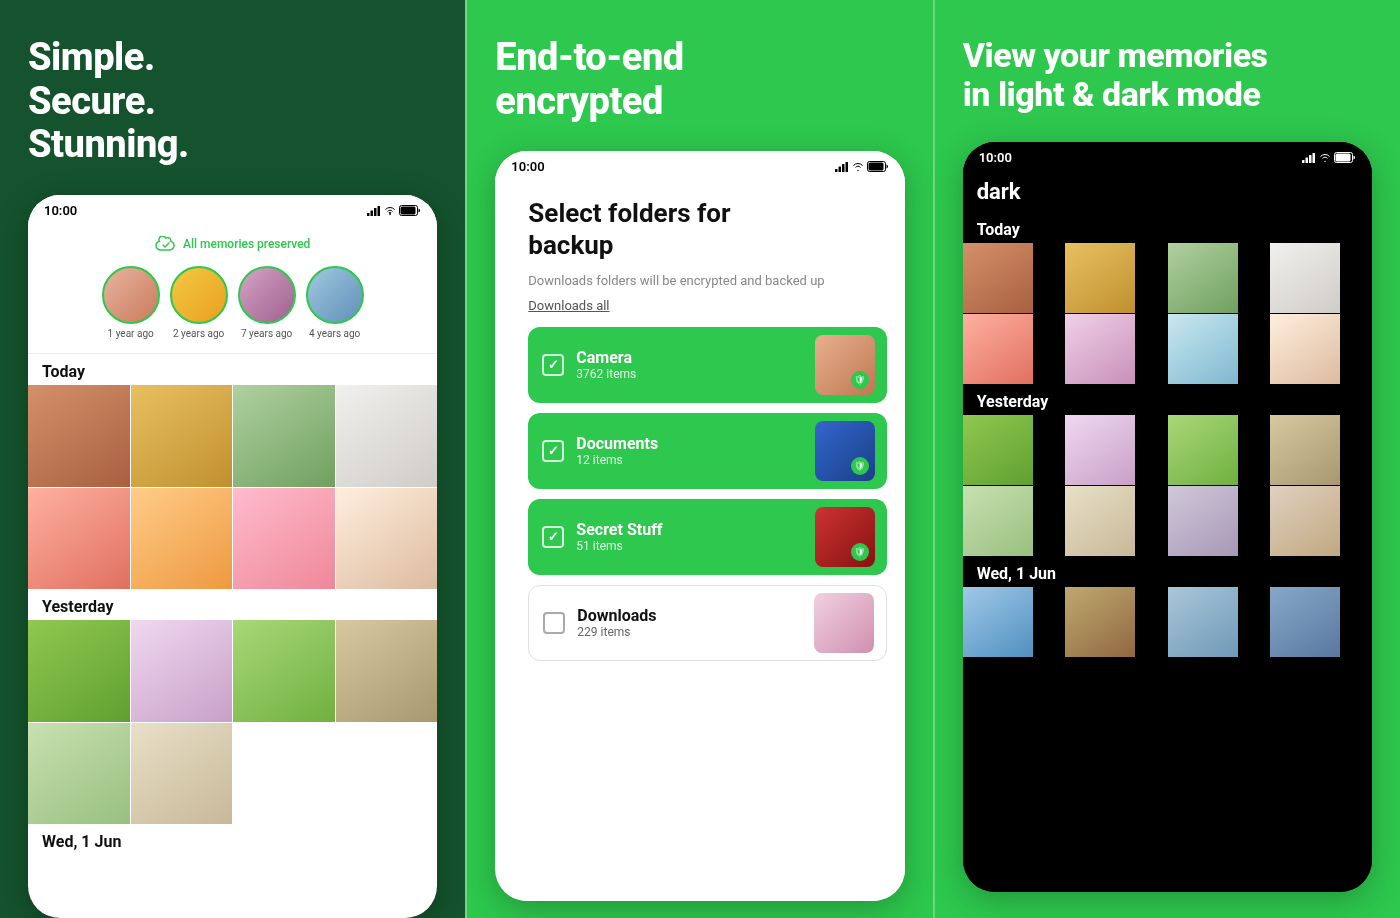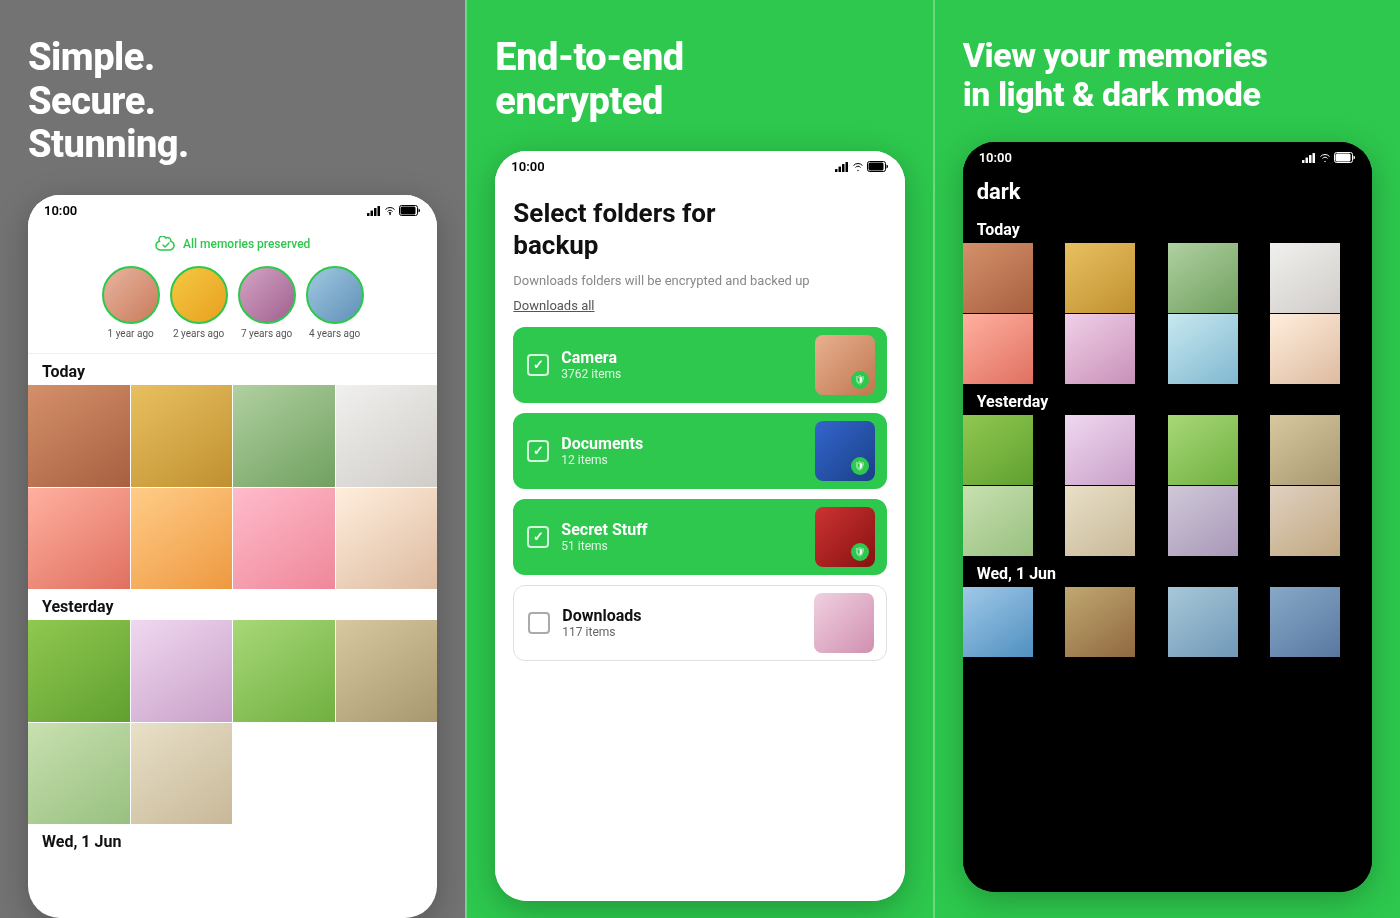--- a/index.html
+++ b/index.html
@@ -141,20 +141,21 @@
       aspect-ratio: 1;
       overflow: hidden;
     }
 
     
     .folder-content {
       padding: 16px 18px;
       background: #fff;
       flex: 1;
       overflow: hidden;
+      margin-left: 15px;
     }
 
     .folder-title {
       font-size: 26px;
       font-weight: 700;
       color: #111;
       margin-bottom: 12px;
       line-height: 1.2;
     }
 
@@ -304,21 +305,21 @@
     .yc3 { background: linear-gradient(135deg, #d4a4c4, #a06090); }
     .yc4 { background: linear-gradient(135deg, #a0c8e0, #6090b8); }
 
     .panel-3-heading {
       font-size: 34px;
     }
   </style>
 </head>
 <body>
 
-<div class="panel" style="background:#737373;justify-content:space-between;">
+<div class="panel" style="background:#14532d;justify-content:space-between;">
   <div class="panel-heading">
     Simple.<br>Secure.<br>Stunning.
   </div>
 
   <div class="phone phone-light">
 
     <div class="phone-status-bar">
       <span>10:00</span>
       <div class="status-icons">
         <svg width="14" height="10" viewBox="0 0 14 10" fill="black">
@@ -468,21 +469,21 @@
         <div class="folder-thumb thumb-secret">
           <div class="shield-badge">🛡</div>
         </div>
       </div>
 
       <div class="folder-item folder-item-unselected">
         <div class="folder-checkbox folder-checkbox-unchecked">
         </div>
         <div class="folder-info">
           <div class="folder-name folder-name-dark">Downloads</div>
-          <div class="folder-count folder-count-dark">117 items</div>
+          <div class="folder-count folder-count-dark">229 items</div>
         </div>
         <div class="folder-thumb thumb-downloads">
         </div>
       </div>
     </div>
   </div>
 </div>
 
 <div class="panel" style="background:#2DC84D; border-left: 2px solid rgba(255,255,255,0.3);">
   <div class="panel-heading panel-3-heading">

